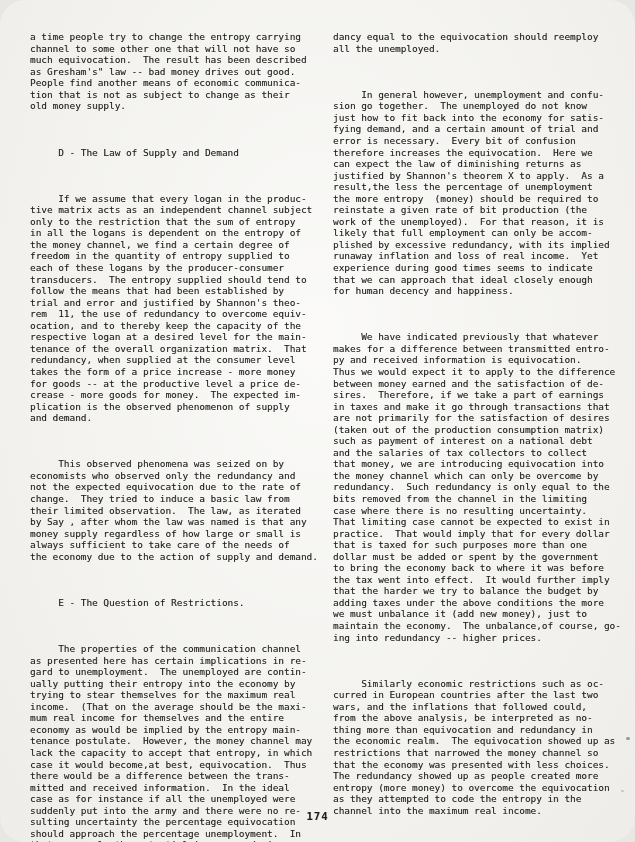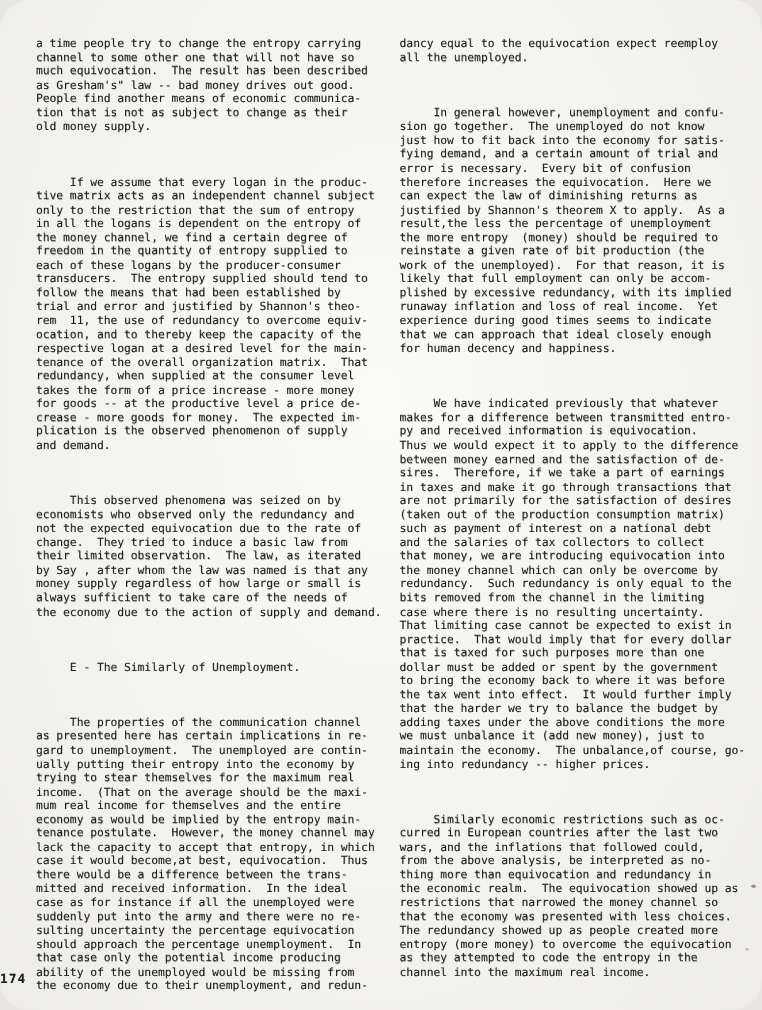--- a/index.html
+++ b/index.html
@@ -30,21 +30,21 @@
     text-shadow: 0.3px 0.3px 0 rgba(30,29,27,0.35);
   }
   .col-left  { left: 30px; }
   .col-right { left: 333px; }
   .block { margin: 0 0 11.55px 0; }
   .footer {
     position: absolute;
     left: 0;
     right: 0;
     bottom: 20px;
-    text-align: left;
+    text-align: center;
     font-size: 10.5px;
     font-weight: bold;
     letter-spacing: 1px;
     color: #1e1d1b;
     text-shadow: 0.3px 0.3px 0 rgba(30,29,27,0.35);
   }
   .artifact {
     position: absolute;
     background: rgba(40,38,35,0.45);
     border-radius: 50%;
@@ -58,20 +58,21 @@
 <div class="page">
 
   <div class="col col-left">
     <div class="block">a time people try to change the entropy carrying
 channel to some other one that will not have so
 much equivocation.  The result has been described
 as Gresham's" law -- bad money drives out good.
 People find another means of economic communica-
 tion that is not as subject to change as their
 old money supply.</div>
+    <div class="block">     D - The Law of Supply and Demand</div>
     <div class="block">     If we assume that every logan in the produc-
 tive matrix acts as an independent channel subject
 only to the restriction that the sum of entropy
 in all the logans is dependent on the entropy of
 the money channel, we find a certain degree of
 freedom in the quantity of entropy supplied to
 each of these logans by the producer-consumer
 transducers.  The entropy supplied should tend to
 follow the means that had been established by
 trial and error and justified by Shannon's theo-
@@ -87,21 +88,21 @@
 and demand.</div>
     <div class="block">     This observed phenomena was seized on by
 economists who observed only the redundancy and
 not the expected equivocation due to the rate of
 change.  They tried to induce a basic law from
 their limited observation.  The law, as iterated
 by Say , after whom the law was named is that any
 money supply regardless of how large or small is
 always sufficient to take care of the needs of
 the economy due to the action of supply and demand.</div>
-    <div class="block">     E - The Similarly of Unemployment.</div>
+    <div class="block">     E - The Question of Restrictions.</div>
     <div class="block">     The properties of the communication channel
 as presented here has certain implications in re-
 gard to unemployment.  The unemployed are contin-
 ually putting their entropy into the economy by
 trying to stear themselves for the maximum real
 income.  (That on the average should be the maxi-
 mum real income for themselves and the entire
 economy as would be implied by the entropy main-
 tenance postulate.  However, the money channel may
 lack the capacity to accept that entropy, in which
@@ -111,21 +112,21 @@
 case as for instance if all the unemployed were
 suddenly put into the army and there were no re-
 sulting uncertainty the percentage equivocation
 should approach the percentage unemployment.  In
 that case only the potential income producing
 ability of the unemployed would be missing from
 the economy due to their unemployment, and redun-</div>
   </div>
 
   <div class="col col-right">
-    <div class="block">dancy equal to the equivocation expect reemploy
+    <div class="block">dancy equal to the equivocation should reemploy
 all the unemployed.</div>
     <div class="block">     In general however, unemployment and confu-
 sion go together.  The unemployed do not know
 just how to fit back into the economy for satis-
 fying demand, and a certain amount of trial and
 error is necessary.  Every bit of confusion
 therefore increases the equivocation.  Here we
 can expect the law of diminishing returns as
 justified by Shannon's theorem X to apply.  As a
 result,the less the percentage of unemployment

